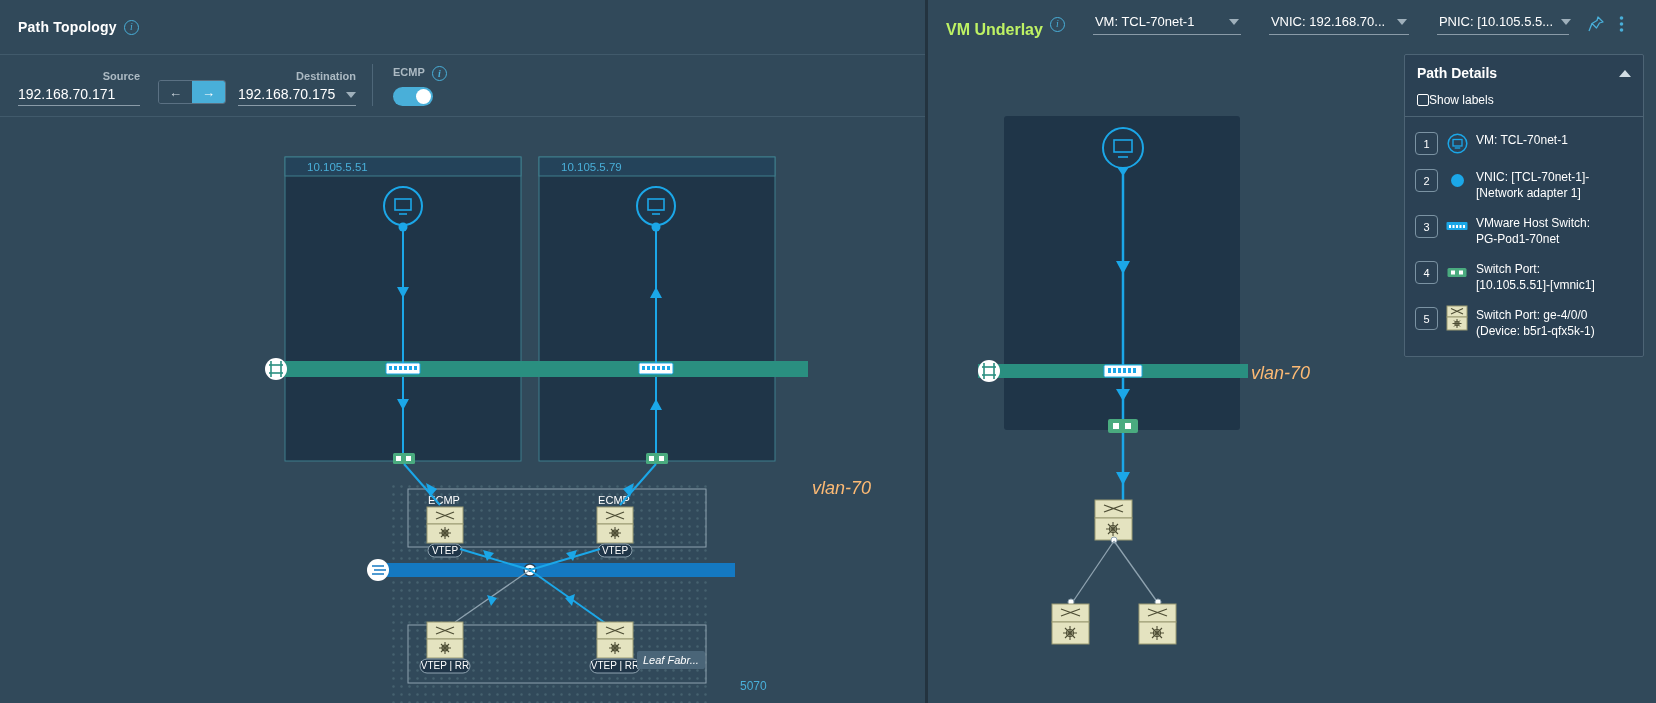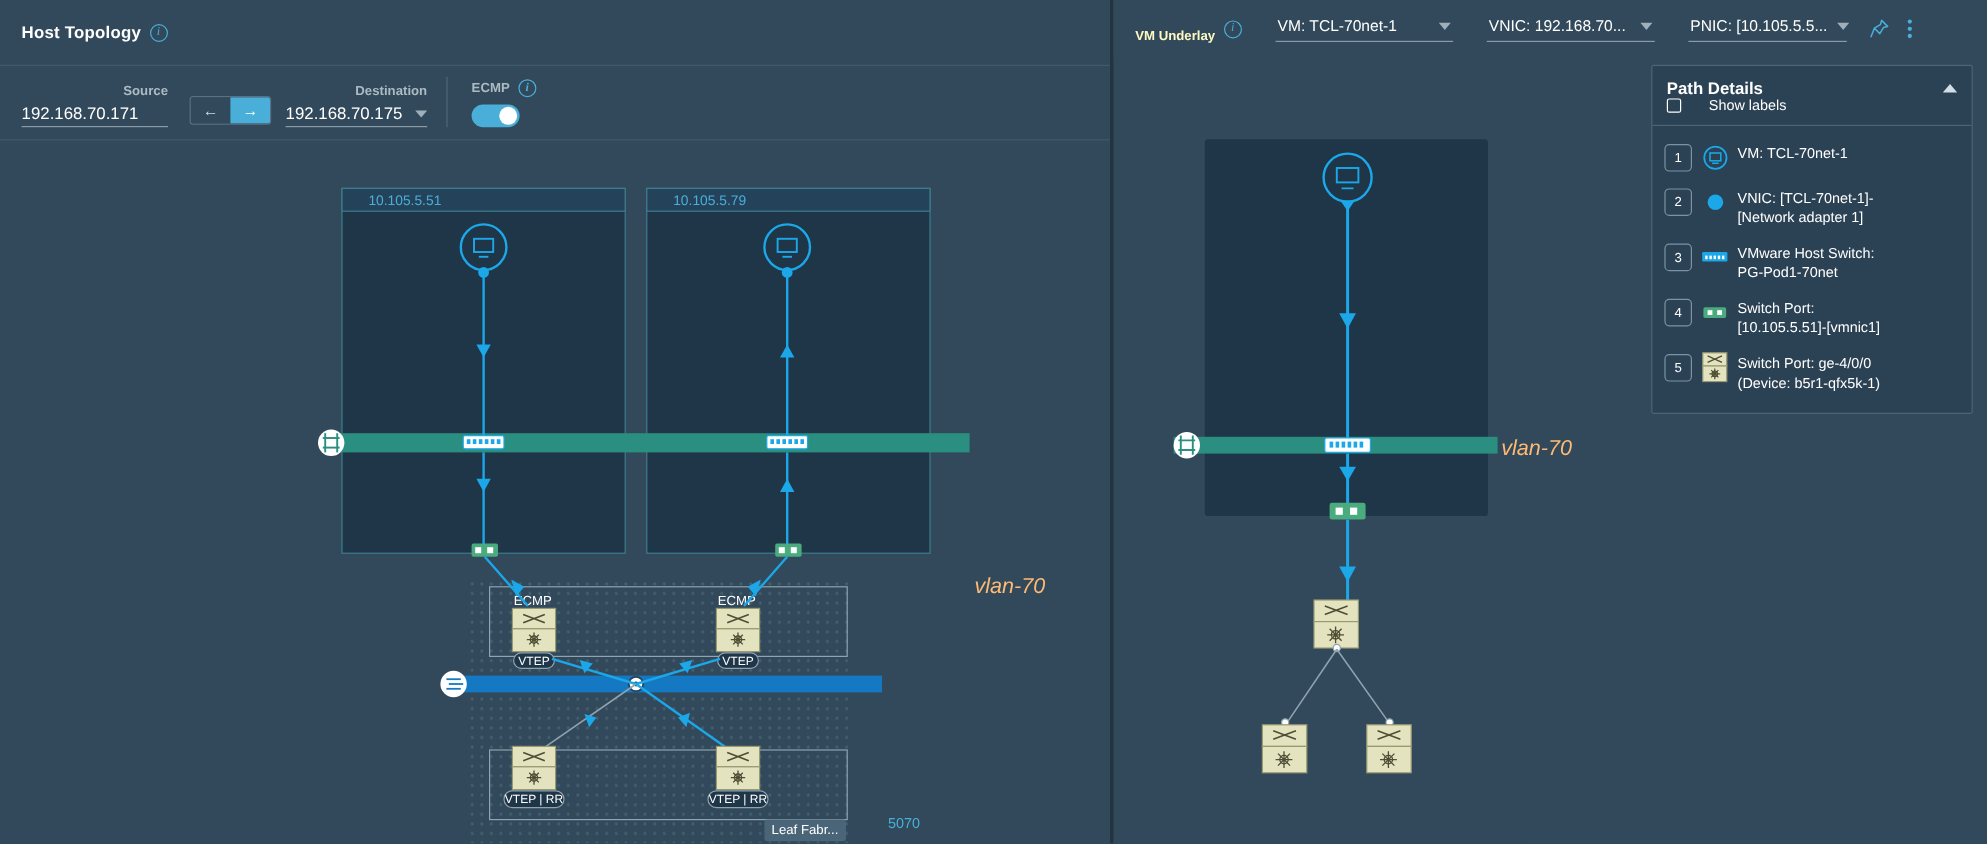--- a/index.html
+++ b/index.html
@@ -92,45 +92,45 @@
   
   .right-panel {
     position: relative; width: 725px; height: 703px;
     background: #31495a; flex: 1 1 auto;
   }
   .rp-header {
     height: 48px; display: flex; align-items: center;
     padding-left: 18px; gap: 0;
     background: #31495a;
   }
-  .rp-title { color: #fef9c3; font-size: 11px; font-weight: bold; white-space: nowrap; margin-top: 12px; }
+  .rp-title { color: #bef264; font-size: 16px; font-weight: bold; white-space: nowrap; margin-top: 12px; }
   .rp-select {
     display: flex; align-items: center; justify-content: space-between;
     border-bottom: 1px solid #8a9ba8;
     color: #ffffff; font-size: 13px;
     padding: 0 2px 4px 2px; margin-left: 28px;
     height: 22px; white-space: nowrap; cursor: pointer;
   }
   .sel-vm { width: 148px; }
   .sel-vnic { width: 140px; }
   .sel-pnic { width: 132px; }
   .rp-icons { display: flex; align-items: center; gap: 14px; margin-left: 18px; }
 
   .path-details {
-    position: absolute; right: 12px; top: 54px; width: 268px;
+    position: absolute; right: 12px; top: 54px; width: 240px;
     background: #2b4154; border: 1px solid #4d6475; border-radius: 2px;
   }
   .pd-head { padding: 10px 12px 9px 12px; border-bottom: 1px solid #4d6475; }
   .pd-head-row { display: flex; align-items: center; justify-content: space-between; }
   .pd-title { color: #ffffff; font-size: 14px; font-weight: bold; }
   .chev-up {
     width: 0; height: 0; border-left: 6px solid transparent;
     border-right: 6px solid transparent; border-bottom: 7px solid #d2dde4; cursor: pointer;
   }
-  .pd-check { display: flex; align-items: center; gap: 23px; margin-top: 0; cursor: pointer; }
+  .pd-check { display: flex; align-items: center; gap: 0; margin-top: 12px; cursor: pointer; }
   .cbox { width: 12px; height: 12px; border: 1.3px solid #ffffff; border-radius: 2px; }
   .pd-check-label { color: #ffffff; font-size: 12px; }
   .pd-list { padding: 8px 10px 10px 10px; }
   .pd-item { display: flex; align-items: flex-start; gap: 8px; padding: 7px 0; }
   .pd-num {
     flex: 0 0 23px; width: 23px; height: 23px; border-radius: 4px;
     border: 1px solid #7b93a3; color: #ffffff; font-size: 11px;
     display: flex; align-items: center; justify-content: center;
   }
   .pd-ico { flex: 0 0 22px; width: 22px; height: 22px; display: flex; align-items: center; justify-content: center; }
@@ -146,21 +146,21 @@
   .netid-label { position: absolute; color: #49afd9; font-size: 12px; white-space: nowrap; }
 </style>
 </head>
 <body>
 
 <div class="app">
 
   <div class="left-panel">
 
     <div class="lp-header">
-      <span class="lp-title">Host Topology</span>
+      <span class="lp-title">Path Topology</span>
       <span class="info-icon">i</span>
     </div>
 
     <div class="lp-controls">
 
       <div class="field src-field">
         <span class="field-label">Source</span>
         <div class="field-value-wrap">
           <span class="field-value">192.168.70.171</span>
         </div>
@@ -346,21 +346,21 @@
             <circle cx="615" cy="531" r="3"></circle>
             <path d="M615,525 L615,537 M609,531 L621,531 M611,527 L619,535 M619,527 L611,535"></path>
           </g>
           <rect x="590" y="542" width="50" height="14" rx="7" fill="#1f3548" stroke="#8fa3b0"></rect>
           <text x="615" y="552" fill="#ffffff" font-size="10" text-anchor="middle" font-family="Liberation Sans, sans-serif">VTEP | RR</text>
         </g>
       </svg>
 
       <div class="vlan-label" style="left:812px; top:361px;">vlan-70</div>
       <div class="netid-label" style="left:740px; top:562px;">5070</div>
-      <div class="fabric-label" style="left:637px; top:566px;">Leaf Fabr...</div>
+      <div class="fabric-label" style="left:637px; top:534px;font-style:italic;">Leaf Fabr...</div>
 
     </div>
   </div>
 
   <div class="right-panel">
 
     <div class="rp-header">
       <span class="rp-title">VM Underlay</span>
       <span class="info-icon">i</span>
 

